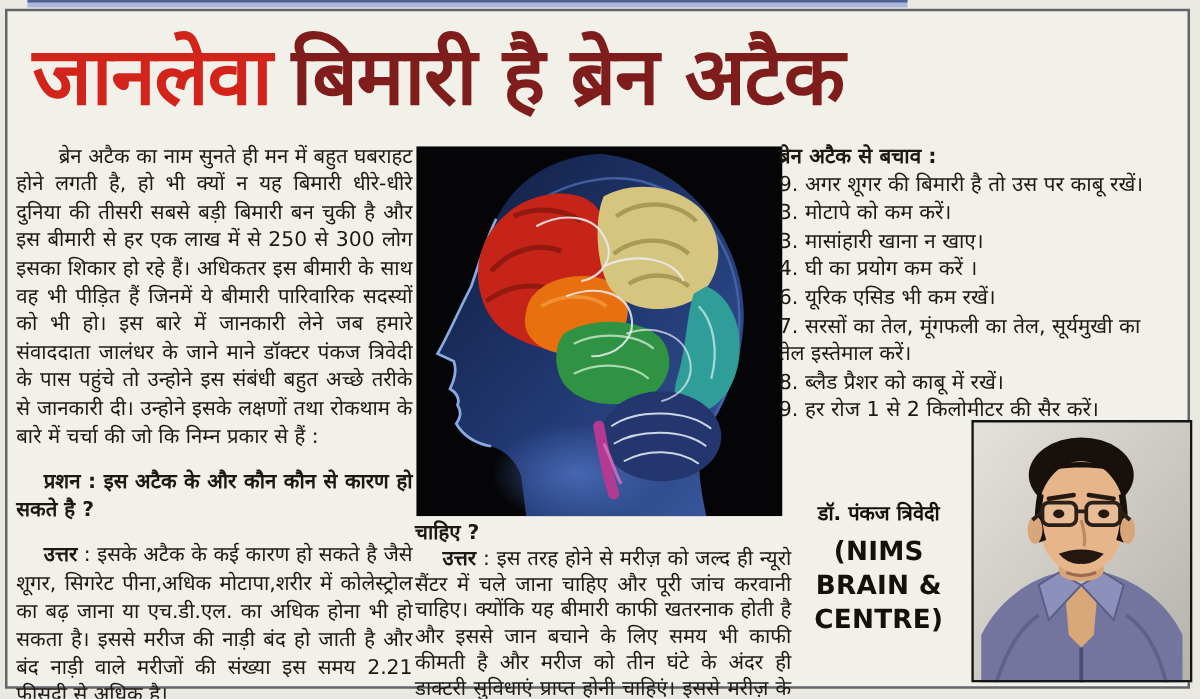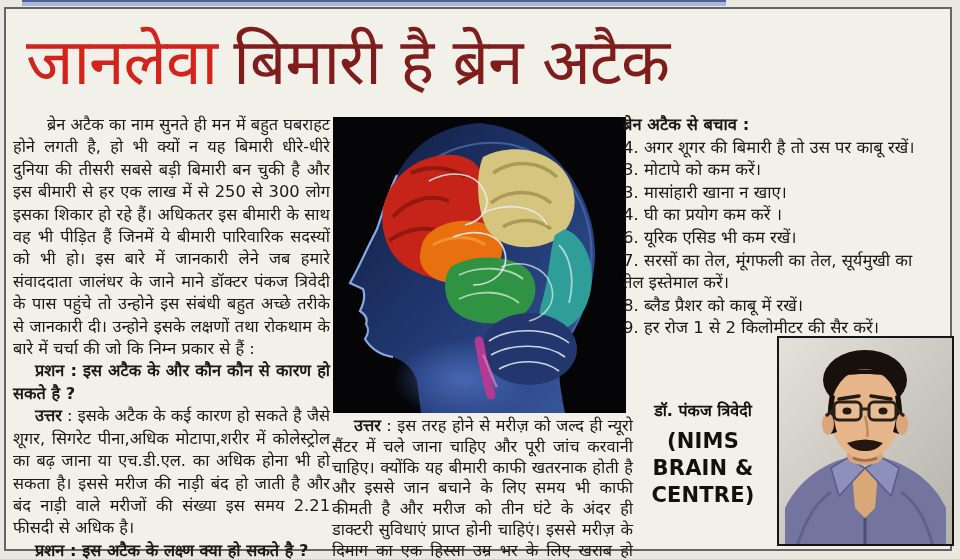--- a/index.html
+++ b/index.html
@@ -13,29 +13,29 @@
     position:absolute;left:4px;top:7px;width:948px;height:544px;
     background:#f2f1e9;border:2px solid #64646b;box-sizing:border-box;
   }
   .top-strip{
     position:absolute;left:22px;top:0;width:704px;height:6px;
     background:#a9b7dc;border-top:2px solid #51618f;box-sizing:border-box;
   }
   .headline{
     position:absolute;left:26px;top:14px;height:96px;
     display:flex;align-items:center;gap:16px;white-space:nowrap;
-    font-size:64px;font-weight:normal;letter-spacing:-1px;line-height:1;
+    font-size:64px;font-weight:bold;letter-spacing:-1px;line-height:1;
   }
   .headline .hl-red{color:#d3241c;}
   .headline .hl-black{color:#7f1d1d;}
   .col{position:absolute;text-align:justify;}
   .col p{margin:0;}
   .col-left{left:13px;top:114px;width:317px;font-size:16.3px;line-height:22.4px;}
   .col-left p.indent{text-indent:34px;}
-  .col-left p.qa{text-indent:22px;}
+  .col-left p.qa{text-indent:22px;margin-top:14px;}
   .q{font-weight:bold;}
   .lbl{font-weight:bold;}
   .brain-fig{position:absolute;left:333px;top:117px;width:293px;height:296px;}
   .brain-fig svg{display:block;width:100%;height:100%;}
   .col-center{left:332px;top:416px;width:301px;font-size:16.3px;line-height:20.8px;}
   .col-center .qcont{font-weight:bold;text-align:left;}
   .col-center p.qa{text-indent:22px;}
   .col-right{left:623px;top:114px;width:312px;font-size:16.5px;line-height:22.6px;text-align:left;}
   .col-right .rc-head{font-weight:bold;}
   .prev-list{list-style:none;margin:0;padding:0;}
@@ -106,27 +106,28 @@
 
     <path d="M146 224 C150 244 152 260 158 278" fill="none" stroke="#b23a90" stroke-width="9" stroke-linecap="round"></path>
     <path d="M150 238 C156 248 158 260 164 270" fill="none" stroke="#e070c0" stroke-width="2.5" opacity="0.8"></path>
 
     <path d="M96 64 C118 52 142 56 150 72 C160 88 150 104 132 108 M120 120 C146 110 168 118 172 136 C176 154 160 168 140 168 M150 96 C176 84 206 90 214 108" fill="none" stroke="#e9eef5" stroke-width="1.7" opacity="0.85"></path>
     <path d="M168 150 C190 142 212 150 218 168 C224 186 212 200 196 204" fill="none" stroke="#e9eef5" stroke-width="1.5" opacity="0.7"></path>
   </svg>
 </div>
 
 <div class="col col-center">
+  <p class="qcont">चाहिए ?</p>
   <p class="qa"><b class="lbl">उत्तर</b><span> : इस तरह होने से मरीज़ को जल्द ही न्यूरो सैंटर में चले जाना चाहिए और पूरी जांच करवानी चाहिए। क्योंकि यह बीमारी काफी खतरनाक होती है और इससे जान बचाने के लिए समय भी काफी कीमती है और मरीज को तीन घंटे के अंदर ही डाक्टरी सुविधाएं प्राप्त होनी चाहिएं। इससे मरीज़ के दिमाग का एक हिस्सा उम्र भर के लिए खराब हो सकता हैं।</span></p>
 </div>
 
 <div class="col col-right">
   <p class="rc-head">ब्रेन अटैक से बचाव :</p>
   <ul class="prev-list">
-    <li>4. अगर शूगर की बिमारी है तो उस पर काबू रखें।</li>
+    <li>9. अगर शूगर की बिमारी है तो उस पर काबू रखें।</li>
     <li>3. मोटापे को कम करें।</li>
     <li>3. मासांहारी खाना न खाए।</li>
     <li>4. घी का प्रयोग कम करें ।</li>
     <li>6. यूरिक एसिड भी कम रखें।</li>
     <li>7. सरसों का तेल, मूंगफली का तेल, सूर्यमुखी का तेल इस्तेमाल करें।</li>
     <li>8. ब्लैड प्रैशर को काबू में रखें।</li>
     <li>9. हर रोज 1 से 2 किलोमीटर की सैर करें।</li>
   </ul>
 </div>
 

